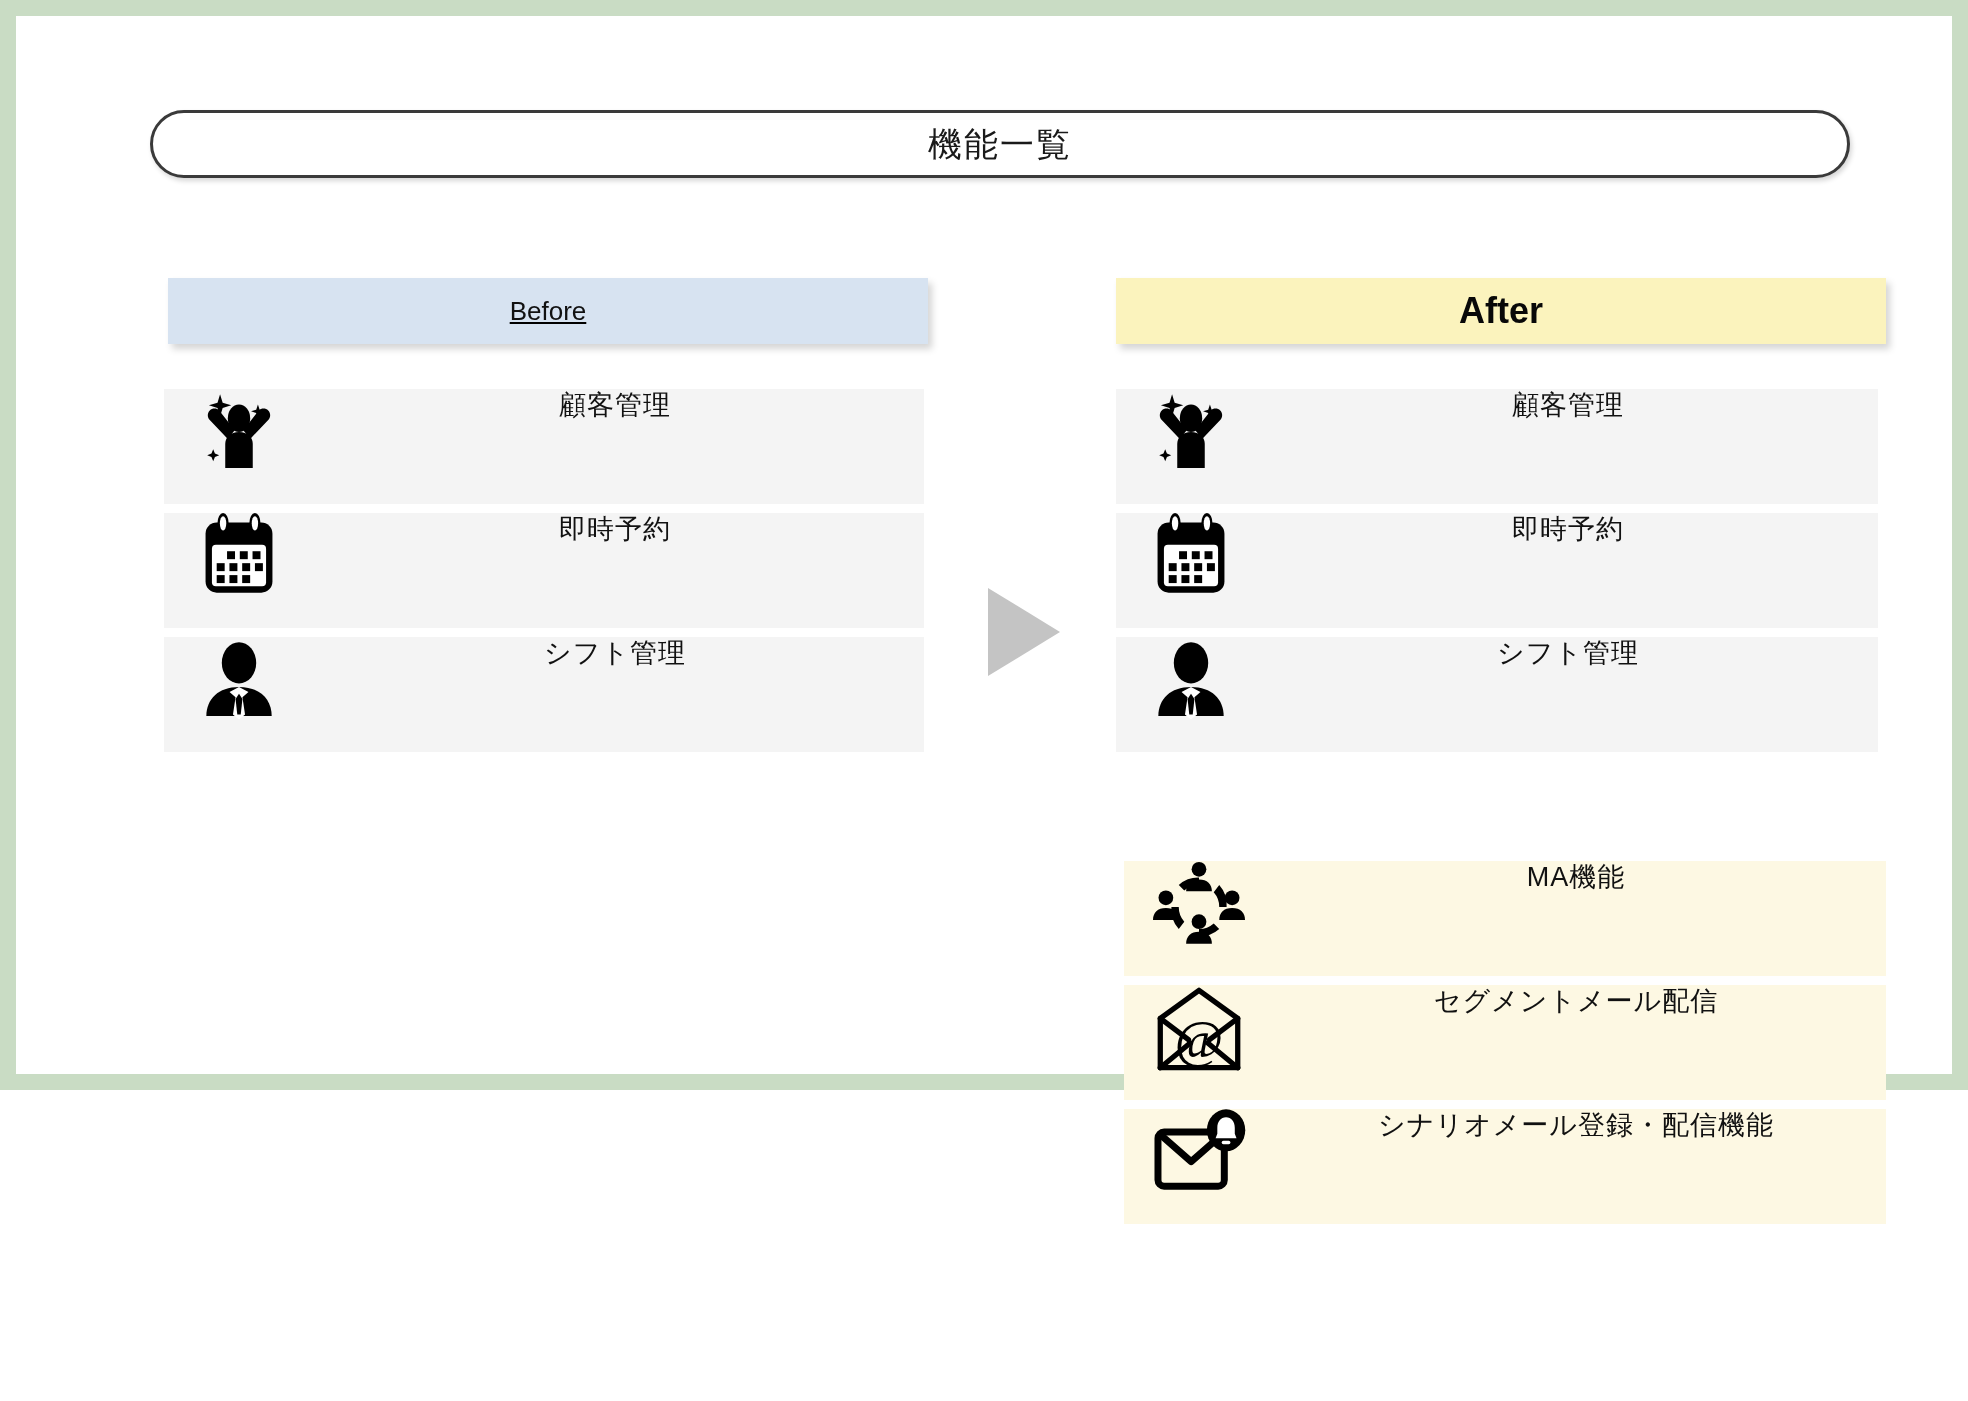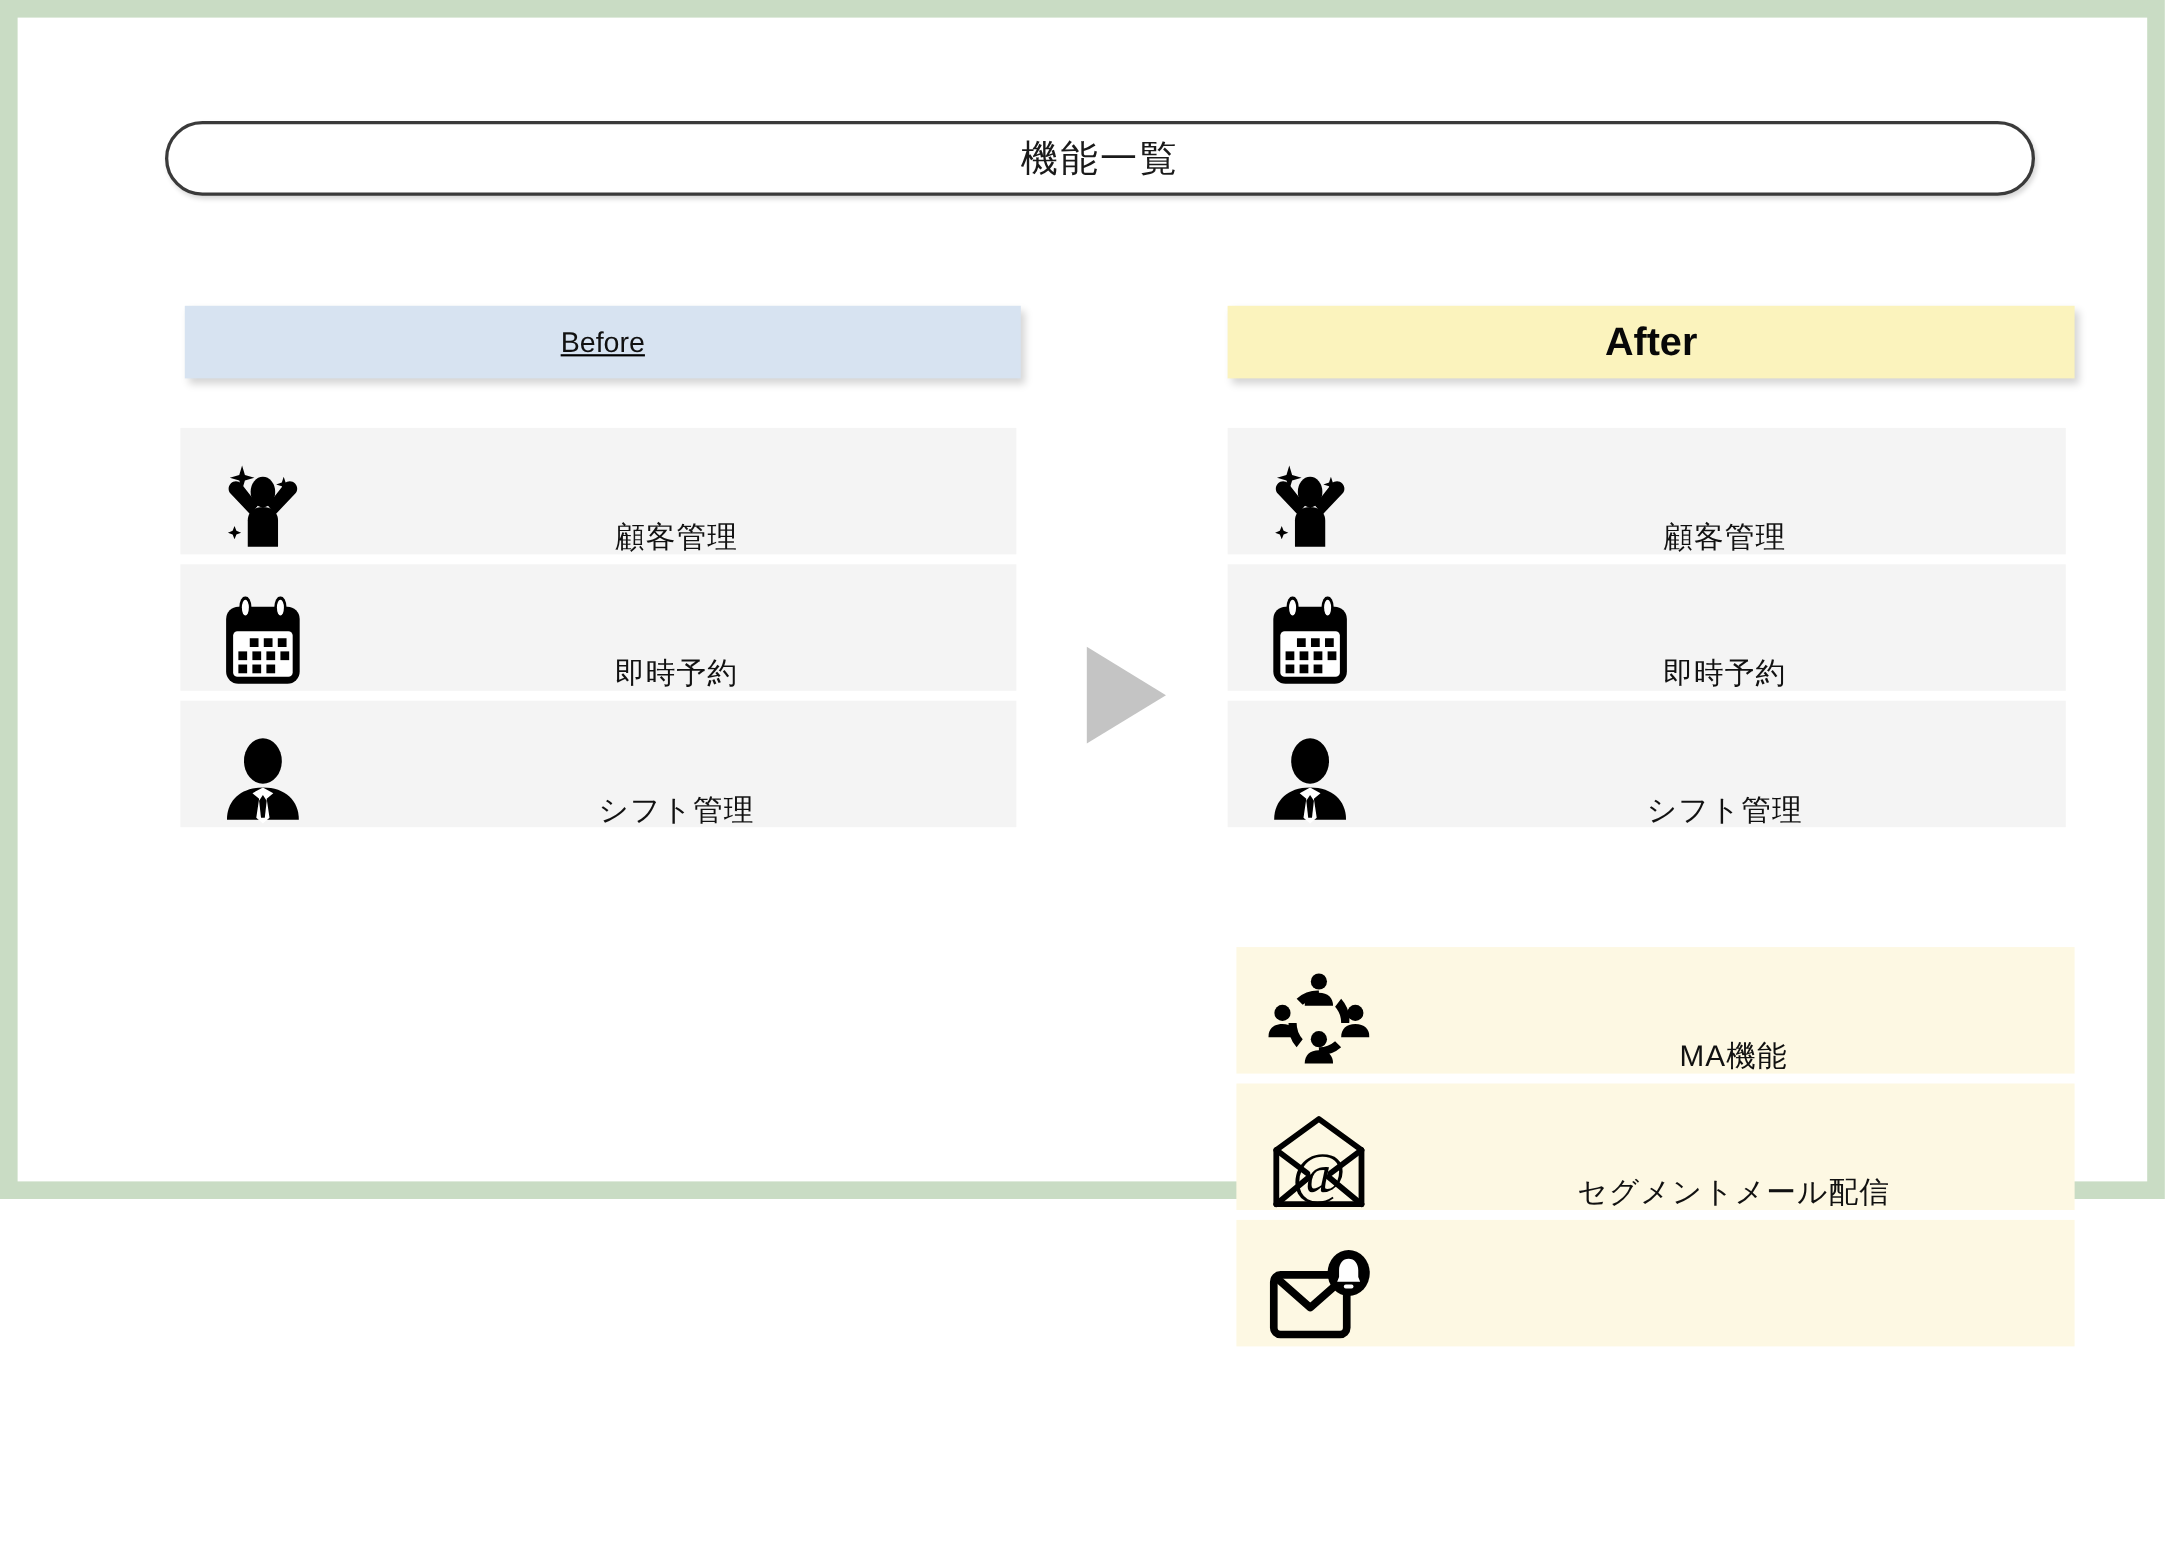--- a/index.html
+++ b/index.html
@@ -81,21 +81,21 @@
     font-weight: bold;
     line-height: 1;
   }
 
   
   .feature-row {
     position: absolute;
     height: 115px;
     box-sizing: border-box;
     display: flex;
-    align-items: flex-end;
+    align-items: flex-start;
     gap: 20px;
   }
   .feature-row.tone-gray   { background: #f4f4f4; }
   .feature-row.tone-cream  { background: #fdf8e3; }
 
   .col-before .feature-row { left: 148px; width: 760px; }
   .col-after  .feature-row { left: 1100px; width: 762px; }
   .col-after  .feature-row.tone-cream { left: 1108px; width: 762px; }
 
   .row-icon {
@@ -293,17 +293,18 @@
     <div class="feature-row tone-cream" style="top:1093px;">
       <span class="row-icon">
         <svg width="96" height="88" viewBox="0 0 110 100">
           <rect x="8" y="26" width="76" height="62" rx="7" fill="none" stroke="#000" stroke-width="8"></rect>
           <path d="M12 30 L46 60 L80 30" fill="none" stroke="#000" stroke-width="8" stroke-linecap="round" stroke-linejoin="round"></path>
           <ellipse cx="86" cy="24" rx="22" ry="24" fill="#000"></ellipse>
           <path d="M86 9 C80 9 76 14 76 21 L76 28 L74 33 L98 33 L96 28 L96 21 C96 14 92 9 86 9 Z" fill="#fff"></path>
           <rect x="81" y="36" width="10" height="4" rx="2" fill="#fff"></rect>
         </svg>
       </span>
+      <span class="row-label">シナリオメール登録・配信機能</span>
     </div>
 
   </div>
 
 </div>
 
 </body></html>

